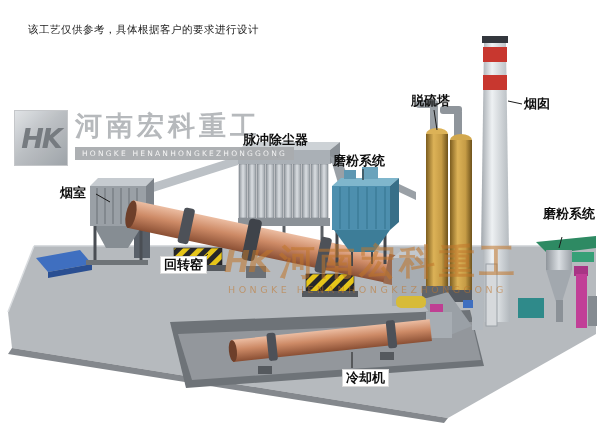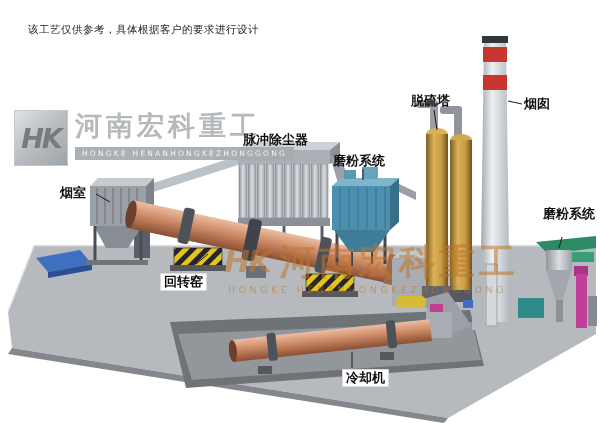--- a/index.html
+++ b/index.html
@@ -243,21 +243,21 @@
 
   <div class="wm-center">
     <div class="row">
       <span class="wm-mark">HK</span>
       <span class="wm-cn">河南宏科重工</span>
     </div>
     <div class="wm-en">HONGKE HENANHONGKEZHONGGONG</div>
   </div>
 
   <div class="lbl" style="left:60px;top:185px">烟室</div>
-  <div class="lbl boxed" style="left:160px;top:273px">回转窑</div>
+  <div class="lbl boxed" style="left:160px;top:256px">回转窑</div>
   <div class="lbl" style="left:243px;top:132px">脉冲除尘器</div>
   <div class="lbl" style="left:333px;top:153px">磨粉系统</div>
   <div class="lbl" style="left:411px;top:93px">脱硫塔</div>
   <div class="lbl" style="left:524px;top:96px">烟囱</div>
   <div class="lbl" style="left:543px;top:206px">磨粉系统</div>
   <div class="lbl boxed" style="left:342px;top:369px">冷却机</div>
 
 </div>
 
 </body></html>

